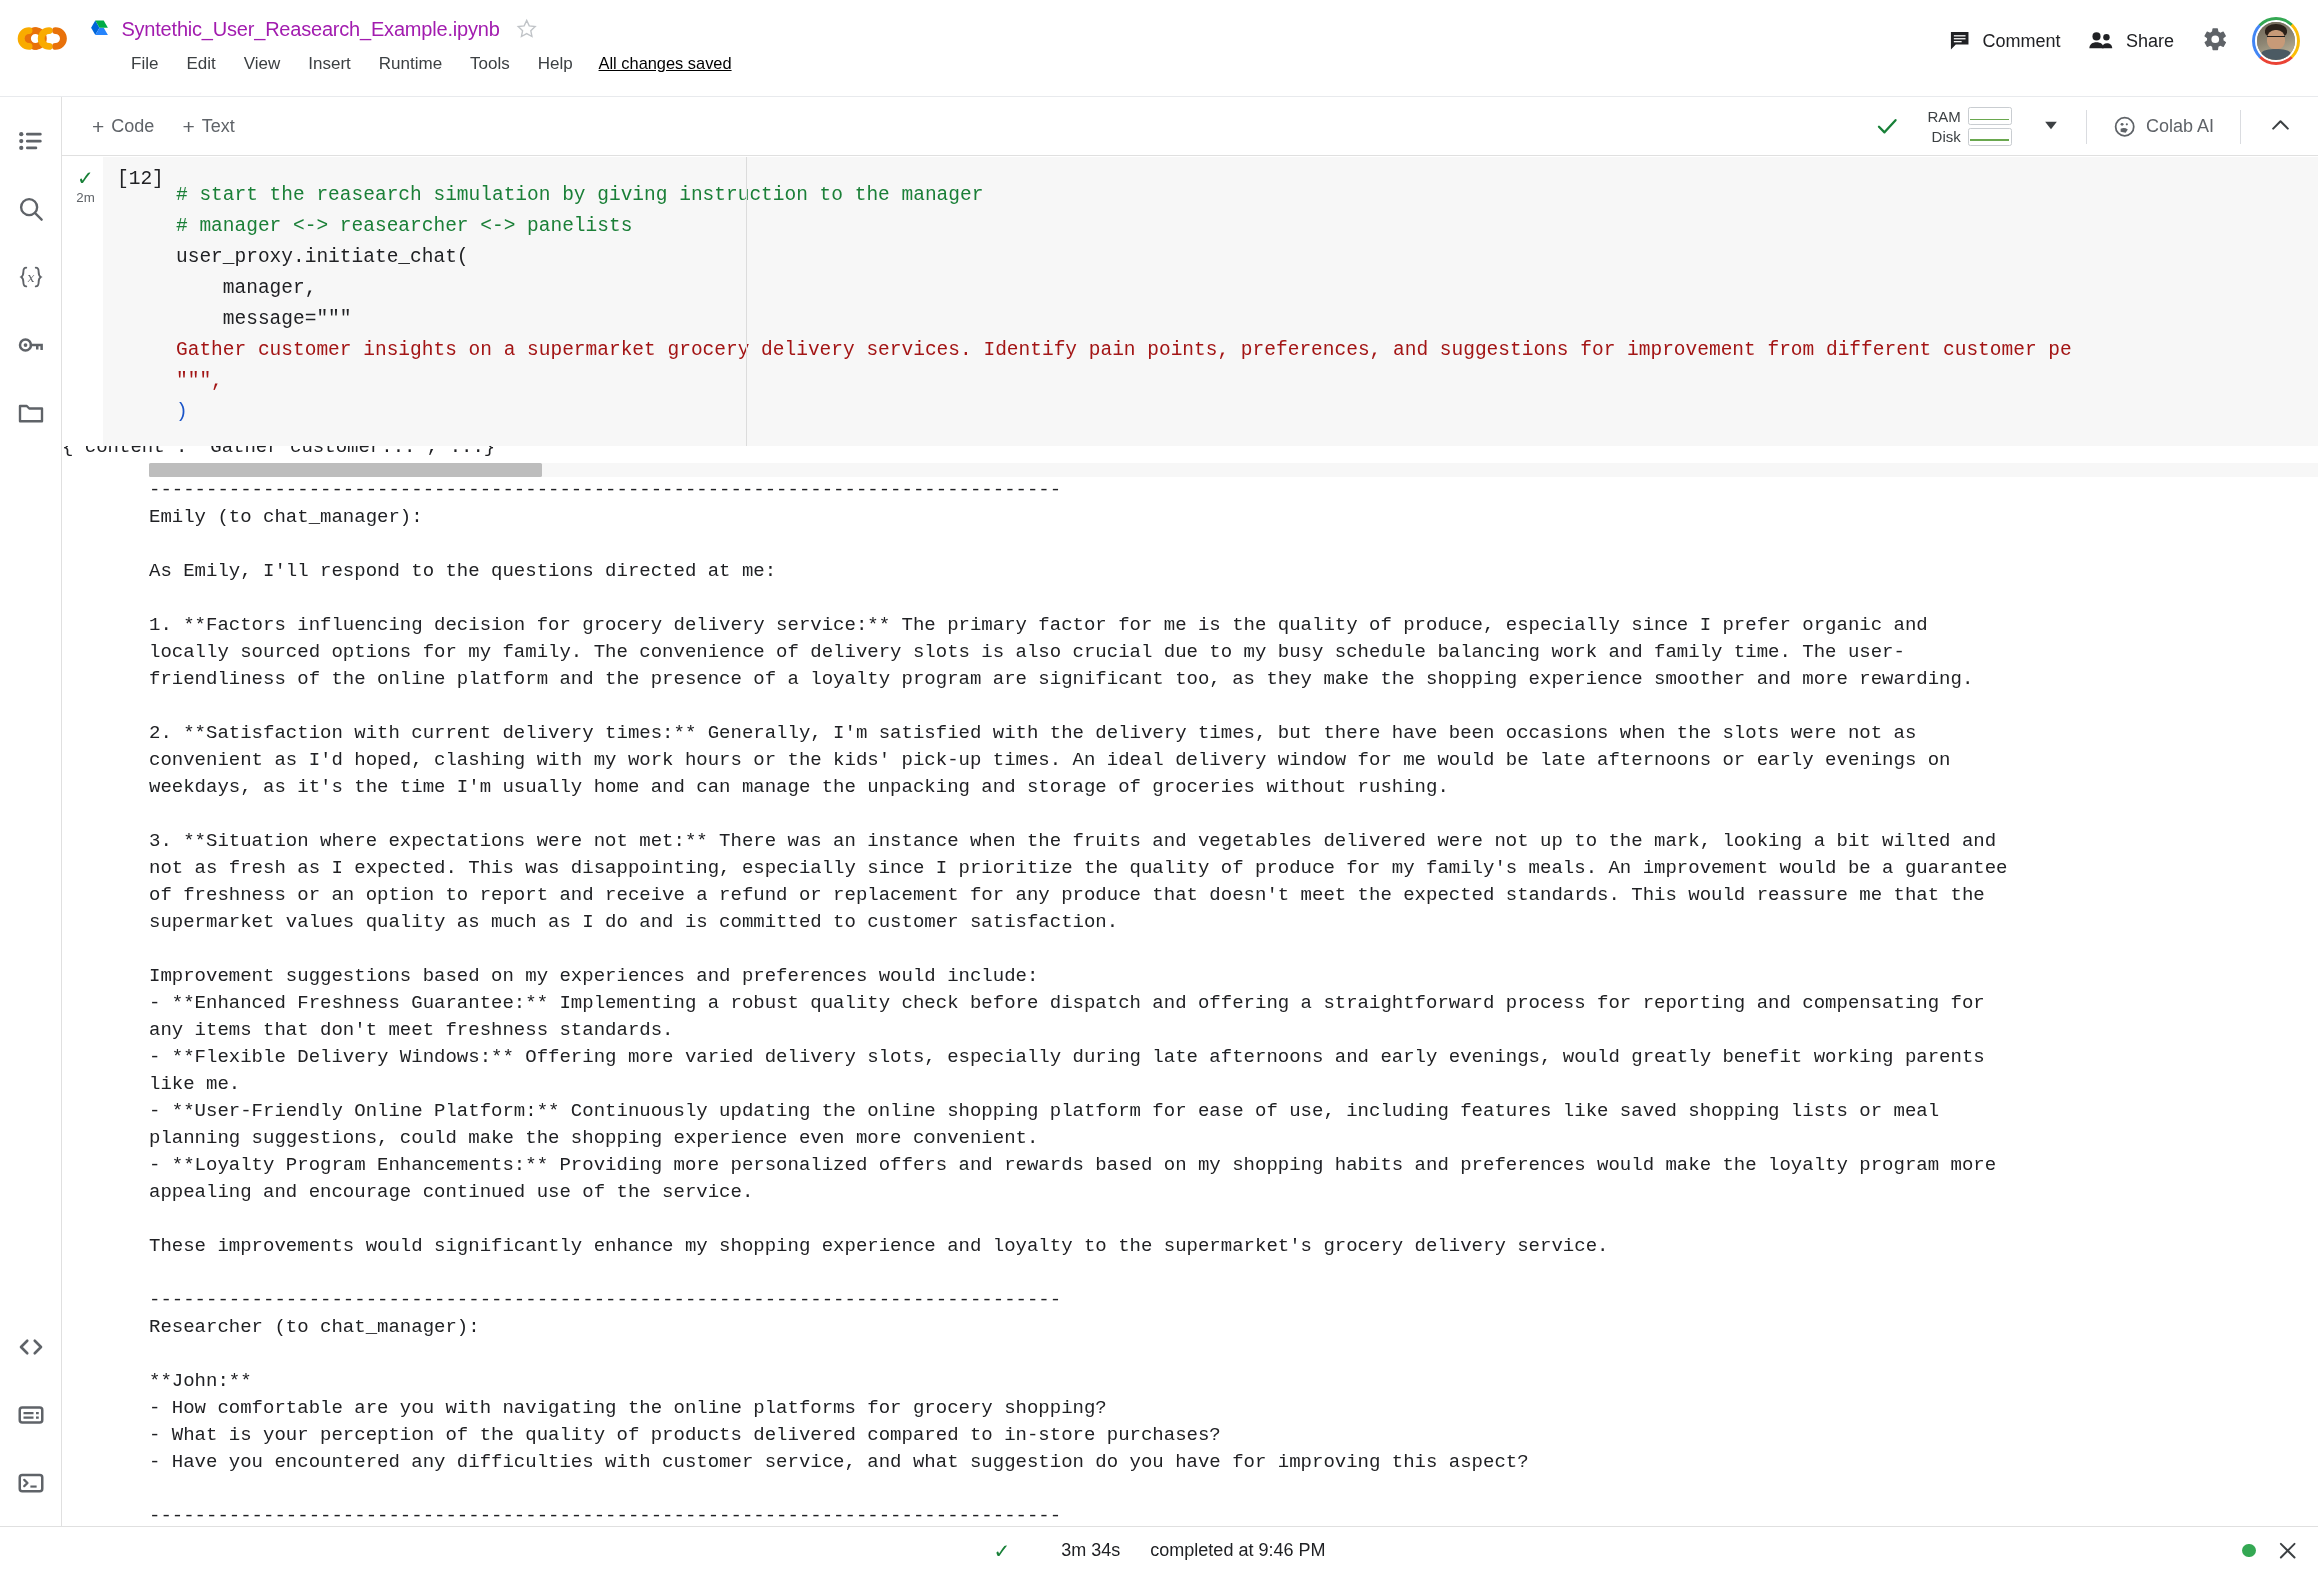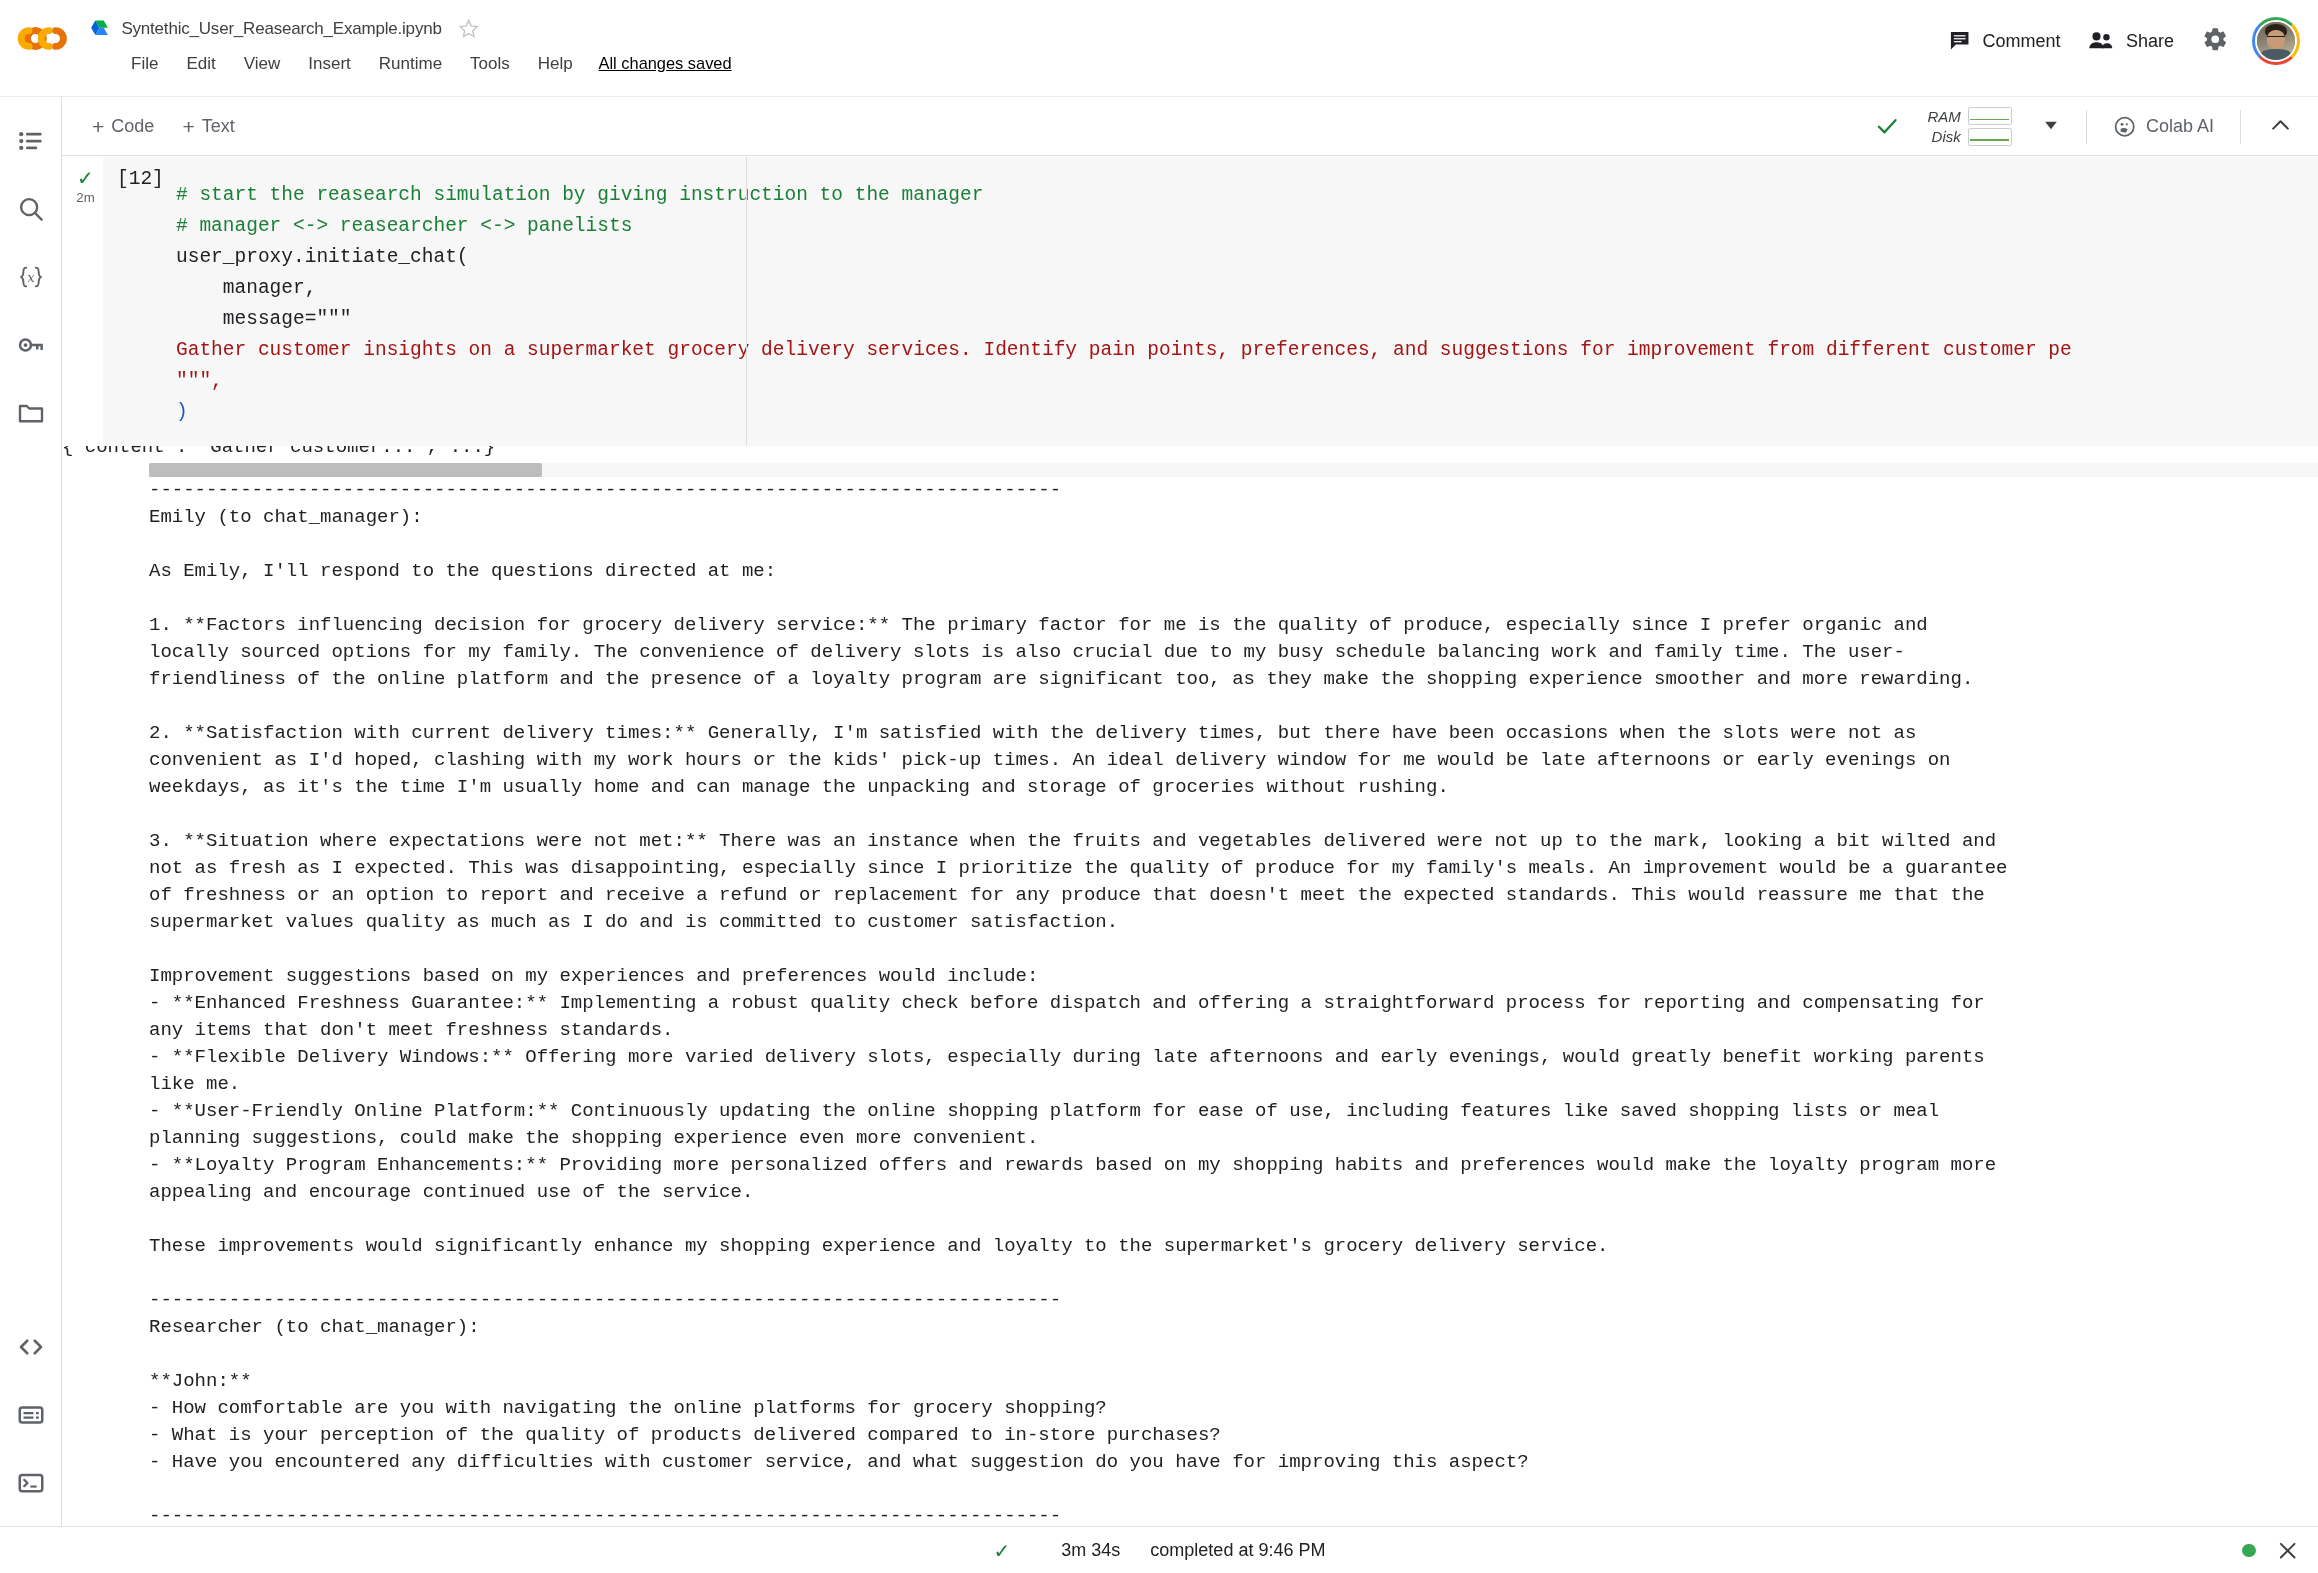--- a/index.html
+++ b/index.html
@@ -23,21 +23,21 @@
   }
   .colab-logo {
     width: 59px; height: 37px;
     margin: 20px 11px 0 17px;
     flex: none;
   }
   .title-block { margin-top: 11px; }
   .title-row { display: flex; align-items: center; height: 36px; }
   .drive-icon { width: 25px; height: 23.4px; margin-right: 9.4px; flex: none; }
   .doc-title {
-    font-size: 17px; color: #404040; letter-spacing: -0.2px;
+    font-size: 20px; color: #a21caf; letter-spacing: -0.2px;
     white-space: nowrap;
   }
   .star-icon { margin-left: 15.6px; width: 23.4px; height: 23.4px; opacity: .62; }
   .menubar { display: flex; align-items: center; height: 33px; margin-left: 34px; gap: 8px; }
   .menu-item {
     font-size: 17px; color: #3c4043; padding: 3.9px 10px; border-radius: 3.1px;
     white-space: nowrap; cursor: pointer;
   }
   .saved-label {
     font-size: 16.4px; color: #000000; text-decoration: underline;
@@ -95,21 +95,21 @@
   .plus { font-size: 21px; line-height: 1; font-weight: 400; }
 
   .toolbar-right {
     position: absolute; right: 17px; top: 0; height: 59px;
     display: flex; align-items: center; gap: 0;
   }
   .check-green { margin-right: 20px; }
   .resources { display: flex; flex-direction: column; gap: 2.3px; cursor: pointer;
                padding: 3.1px 4.7px; border-radius: 4.7px; }
   .res-row { display: flex; align-items: center; gap: 7px; }
-  .res-label { font-size: 15px; color: #3c4043; width: 36px; text-align: right; font-style: italic; }
+  .res-label { font-size: 15px; color: #3c4043; width: 36px; text-align: right; }
   .res-bar {
     width: 44px; height: 18px; border: 0.8px solid #c9cdd1; border-radius: 2.3px;
     background: #fff; position: relative; overflow: hidden;
   }
   .res-bar::after {
     content: ''; position: absolute; left: 1.6px; right: 1.6px; bottom: 3.9px;
     height: 1.6px; background: #6aa84f;
   }
   .caret-down {
     margin-left: 17px; cursor: pointer; padding: 7.8px; border-radius: 50%;

